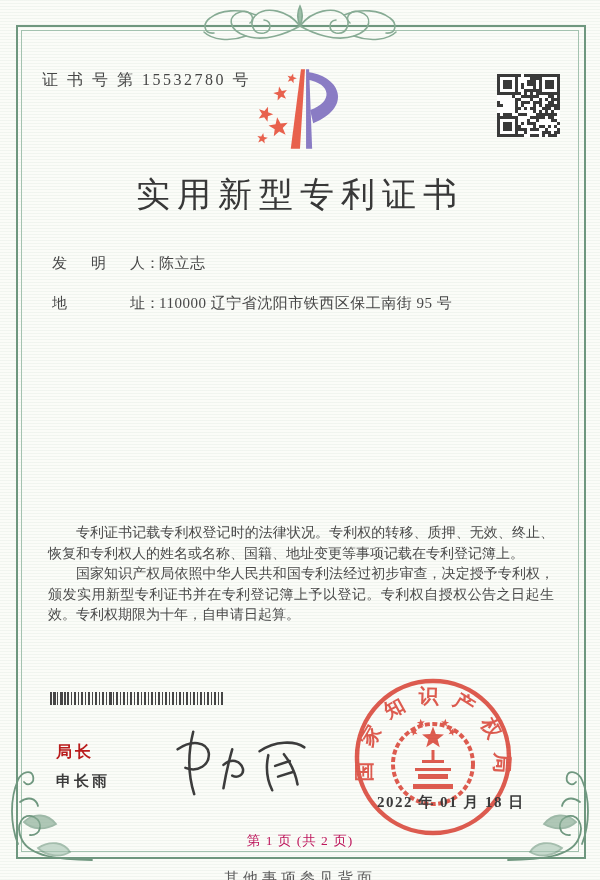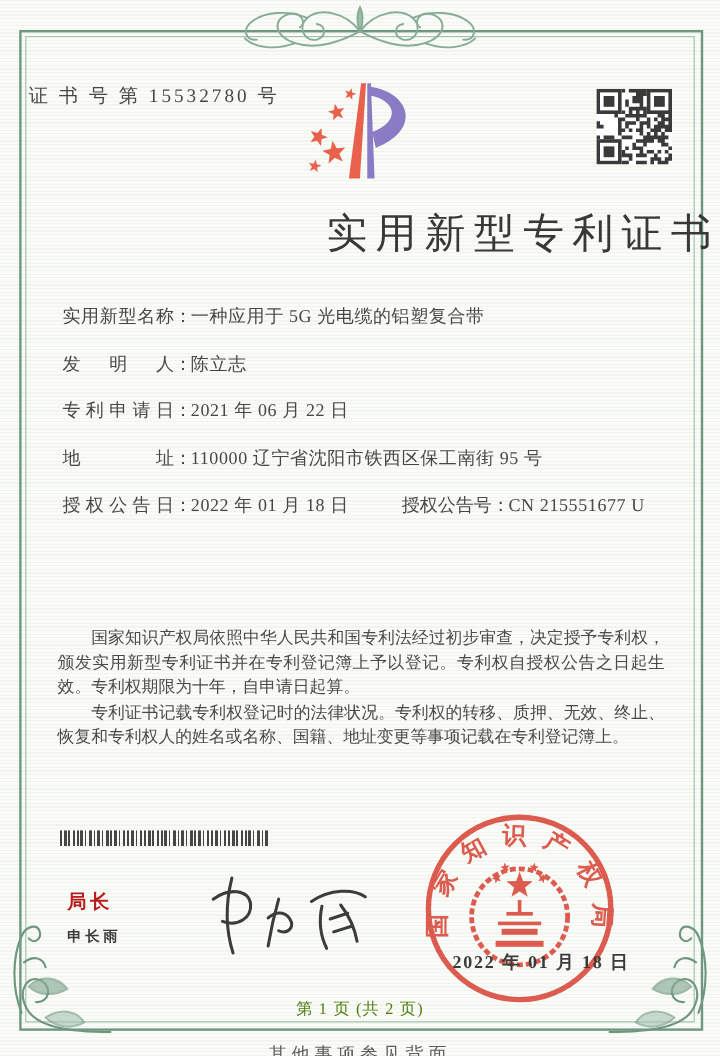--- a/index.html
+++ b/index.html
@@ -19,28 +19,28 @@
   .frame-outer{
     position:absolute;left:16px;top:25px;width:566px;height:830px;
     border:2px solid #6f977f;z-index:1;
   }
   .frame-inner{
     position:absolute;left:21px;top:30px;width:556px;height:820px;
     border:1px solid #a3c2af;z-index:1;
   }
   .ornament{position:absolute;z-index:2;}
   .cert-no{
-    position:absolute;left:24px;top:70px;z-index:3;
+    position:absolute;left:42px;top:70px;z-index:3;
     font-size:16px;letter-spacing:2.5px;color:#474747;
   }
   .logo{position:absolute;left:248px;top:62px;width:112px;height:94px;z-index:3;}
   .qr{position:absolute;left:497px;top:74px;width:63px;height:63px;z-index:3;}
   .title{
     position:absolute;left:0;top:172px;width:600px;z-index:3;
-    text-align:right;font-size:34px;letter-spacing:7px;color:#383838;
+    text-align:center;font-size:34px;letter-spacing:7px;color:#383838;
     font-weight:500;
   }
   .fields{position:absolute;left:52px;top:254px;width:510px;z-index:3;font-size:15px;color:#474747;}
   .frow{height:21px;margin-bottom:18.5px;white-space:nowrap;}
   .flabel{
     display:inline-block;width:93px;vertical-align:top;
     text-align:justify;text-align-last:justify;letter-spacing:0;
   }
   .fcolon{display:inline-block;width:14px;}
   .fvalue{letter-spacing:0.5px;}
@@ -52,30 +52,30 @@
   .body-text p{margin:0;text-indent:2em;}
   .barcode{
     position:absolute;left:50px;top:692px;width:175px;height:13px;z-index:3;
     background:repeating-linear-gradient(90deg,
       #464646 0 1.5px, transparent 1.5px 3px,
       #464646 3px 5.5px, transparent 5.5px 7px,
       #464646 7px 8px, transparent 8px 10.5px,
       #464646 10.5px 12.5px, transparent 12.5px 14px);
   }
   .bureau-title{position:absolute;left:56px;top:742px;z-index:3;font-size:16px;font-weight:700;letter-spacing:3px;color:#b91c1c;}
-  .bureau-name{position:absolute;left:56px;top:772px;z-index:3;font-size:12px;font-weight:700;letter-spacing:3px;color:#3c3c3c;}
+  .bureau-name{position:absolute;left:56px;top:772px;z-index:3;font-size:15px;font-weight:700;letter-spacing:3px;color:#3c3c3c;}
   .signature{position:absolute;left:162px;top:722px;width:158px;height:78px;z-index:3;}
   .seal{position:absolute;left:352px;top:676px;width:162px;height:162px;z-index:4;opacity:0.88;mix-blend-mode:multiply;}
   .seal-date{
     position:absolute;left:377px;top:793px;z-index:5;
     font-size:15px;font-weight:600;letter-spacing:1.5px;color:#3b3b3b;
   }
   .page-info{
     position:absolute;left:0;top:832px;width:600px;z-index:3;
-    text-align:center;font-size:13.5px;letter-spacing:1px;color:#4d7c0f;
+    text-align:center;font-size:13.5px;letter-spacing:1px;color:#be185d;
   }
   .cutoff-note{
     position:absolute;left:0;top:869px;width:600px;z-index:3;
     text-align:center;font-size:15px;letter-spacing:4px;color:#5a5a5a;
   }
 </style>
 </head>
 <body>
 
 <div class="paper-texture"></div>
@@ -151,39 +151,30 @@
         <rect x="6" y="48" width="9" height="9" fill="#3a3a3a"></rect>
       </g>
     <path id="qr-modules" fill="#3a3a3a" d="M21,0h3v3h-3zM27,0h3v3h-3zM30,0h3v3h-3zM33,0h3v3h-3zM36,0h3v3h-3zM39,0h3v3h-3zM33,3h3v3h-3zM36,3h3v3h-3zM39,3h3v3h-3zM30,6h3v3h-3zM33,6h3v3h-3zM36,6h3v3h-3zM24,9h3v3h-3zM30,9h3v3h-3zM33,9h3v3h-3zM36,9h3v3h-3zM24,12h3v3h-3zM36,12h3v3h-3zM27,15h3v3h-3zM30,15h3v3h-3zM33,15h3v3h-3zM36,15h3v3h-3zM39,15h3v3h-3zM21,18h3v3h-3zM27,18h3v3h-3zM33,18h3v3h-3zM39,18h3v3h-3zM15,21h3v3h-3zM24,21h3v3h-3zM27,21h3v3h-3zM30,21h3v3h-3zM33,21h3v3h-3zM36,21h3v3h-3zM39,21h3v3h-3zM51,21h3v3h-3zM54,21h3v3h-3zM60,21h3v3h-3zM18,24h3v3h-3zM21,24h3v3h-3zM33,24h3v3h-3zM42,24h3v3h-3zM48,24h3v3h-3zM54,24h3v3h-3zM57,24h3v3h-3zM60,24h3v3h-3zM0,27h3v3h-3zM18,27h3v3h-3zM24,27h3v3h-3zM27,27h3v3h-3zM30,27h3v3h-3zM36,27h3v3h-3zM39,27h3v3h-3zM42,27h3v3h-3zM51,27h3v3h-3zM54,27h3v3h-3zM60,27h3v3h-3zM0,30h3v3h-3zM3,30h3v3h-3zM18,30h3v3h-3zM24,30h3v3h-3zM36,30h3v3h-3zM42,30h3v3h-3zM48,30h3v3h-3zM51,30h3v3h-3zM54,30h3v3h-3zM57,30h3v3h-3zM60,30h3v3h-3zM18,33h3v3h-3zM21,33h3v3h-3zM27,33h3v3h-3zM33,33h3v3h-3zM36,33h3v3h-3zM45,33h3v3h-3zM48,33h3v3h-3zM51,33h3v3h-3zM57,33h3v3h-3zM60,33h3v3h-3zM18,36h3v3h-3zM36,36h3v3h-3zM42,36h3v3h-3zM48,36h3v3h-3zM54,36h3v3h-3zM0,39h3v3h-3zM6,39h3v3h-3zM9,39h3v3h-3zM12,39h3v3h-3zM21,39h3v3h-3zM24,39h3v3h-3zM27,39h3v3h-3zM39,39h3v3h-3zM42,39h3v3h-3zM45,39h3v3h-3zM48,39h3v3h-3zM51,39h3v3h-3zM54,39h3v3h-3zM57,39h3v3h-3zM33,42h3v3h-3zM36,42h3v3h-3zM39,42h3v3h-3zM42,42h3v3h-3zM45,42h3v3h-3zM51,42h3v3h-3zM54,42h3v3h-3zM30,45h3v3h-3zM39,45h3v3h-3zM54,45h3v3h-3zM57,45h3v3h-3zM24,48h3v3h-3zM30,48h3v3h-3zM33,48h3v3h-3zM36,48h3v3h-3zM60,48h3v3h-3zM21,51h3v3h-3zM36,51h3v3h-3zM42,51h3v3h-3zM45,51h3v3h-3zM51,51h3v3h-3zM57,51h3v3h-3zM21,54h3v3h-3zM24,54h3v3h-3zM27,54h3v3h-3zM33,54h3v3h-3zM36,54h3v3h-3zM39,54h3v3h-3zM48,54h3v3h-3zM60,54h3v3h-3zM27,57h3v3h-3zM45,57h3v3h-3zM48,57h3v3h-3zM51,57h3v3h-3zM57,57h3v3h-3zM60,57h3v3h-3zM21,60h3v3h-3zM24,60h3v3h-3zM33,60h3v3h-3zM36,60h3v3h-3zM39,60h3v3h-3zM45,60h3v3h-3zM51,60h3v3h-3zM54,60h3v3h-3zM57,60h3v3h-3z"></path>
   </svg>
 </div>
 
 <div class="title">实用新型专利证书</div>
 
 <div class="fields">
   <div class="frow">
-    <span class="flabel">实用新型名称</span><span class="fcolon">：</span><span class="fvalue">一种应用于 5G 光电缆的铝塑复合带</span>
-  </div>
-  <div class="frow">
     <span class="flabel">发明人</span><span class="fcolon">：</span><span class="fvalue">陈立志</span>
-  </div>
-  <div class="frow">
-    <span class="flabel">专利申请日</span><span class="fcolon">：</span><span class="fvalue">2021 年 06 月 22 日</span>
   </div>
   <div class="frow">
     <span class="flabel">地址</span><span class="fcolon">：</span><span class="fvalue">110000  辽宁省沈阳市铁西区保工南街 95 号</span>
   </div>
-  <div class="frow">
-    <span class="flabel">授权公告日</span><span class="fcolon">：</span><span class="fvalue">2022 年 01 月 18 日</span><span class="fpair2"><span>授权公告号</span><span class="fcolon">：</span><span class="fvalue">CN 215551677 U</span></span>
-  </div>
 </div>
 
 <div class="body-text">
+  <p>专利证书记载专利权登记时的法律状况。专利权的转移、质押、无效、终止、恢复和专利权人的姓名或名称、国籍、地址变更等事项记载在专利登记簿上。</p>
   <p>国家知识产权局依照中华人民共和国专利法经过初步审查，决定授予专利权，颁发实用新型专利证书并在专利登记簿上予以登记。专利权自授权公告之日起生效。专利权期限为十年，自申请日起算。</p>
-  <p>专利证书记载专利权登记时的法律状况。专利权的转移、质押、无效、终止、恢复和专利权人的姓名或名称、国籍、地址变更等事项记载在专利登记簿上。</p>
 </div>
 
 <div class="barcode"></div>
 
 <div class="bureau-title">局长</div>
 <div class="bureau-name">申长雨</div>
 
 <svg class="signature" viewBox="0 0 150 80">
   <g stroke="#3c3c3c" stroke-width="2.6" fill="none" stroke-linecap="round" stroke-linejoin="round">
     <path d="M26,10 C21,30 20,52 27,74"></path>

